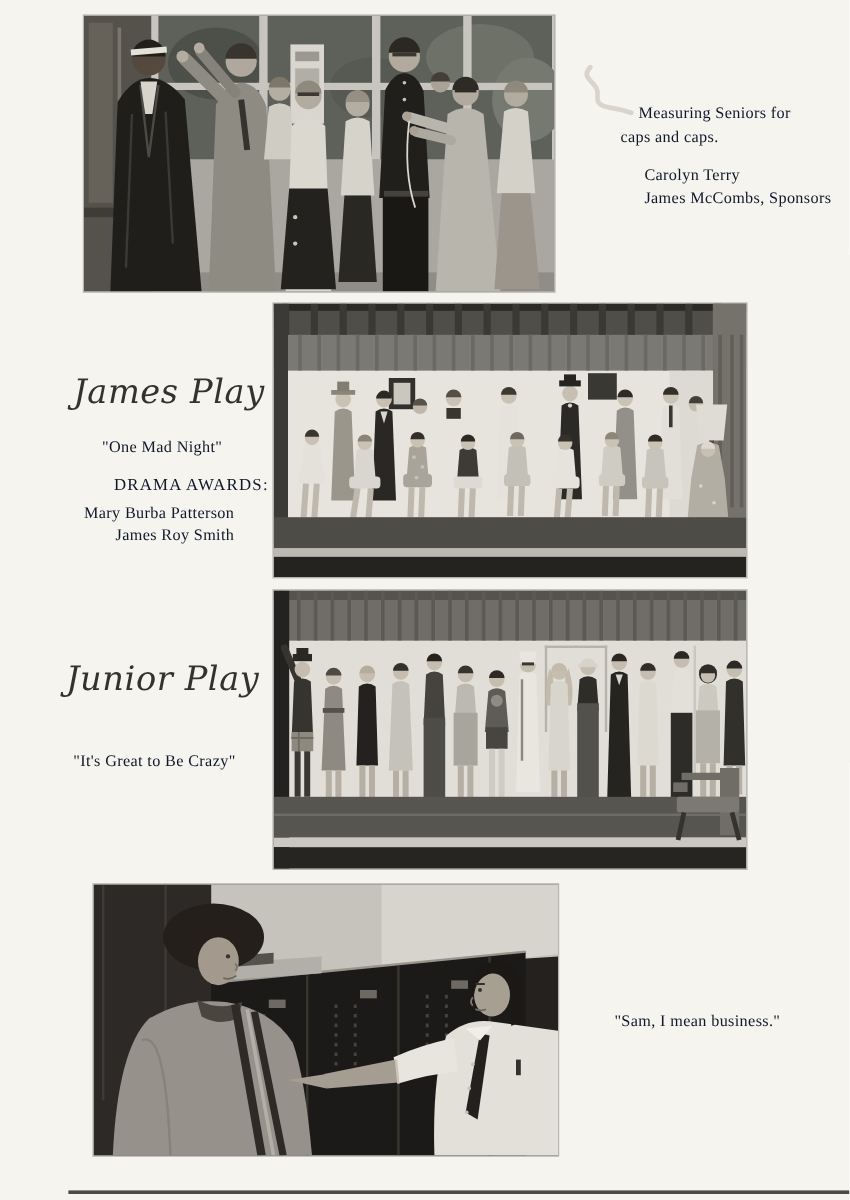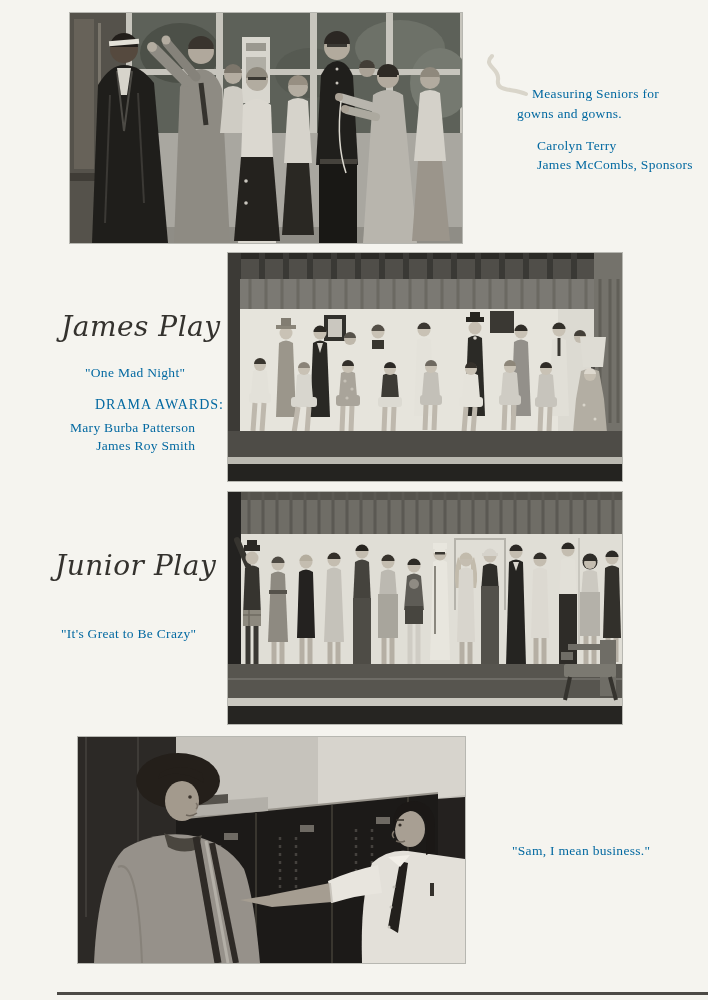--- a/index.html
+++ b/index.html
@@ -6,21 +6,21 @@
   .page{position:relative;width:708px;height:1000px;background:#f5f4ef;overflow:hidden;
         font-family:"Liberation Serif", serif;}
   .photo{position:absolute;overflow:hidden;background:#b9b7b0;
          box-shadow:0 0 0 1px rgba(70,68,62,.35);}
   .photo svg{display:block;}
   #photo-measuring{left:70px;top:13px;width:392px;height:230px;}
   #photo-senior{left:228px;top:253px;width:394px;height:228px;}
   #photo-junior{left:228px;top:492px;width:394px;height:232px;}
   #photo-sam{left:78px;top:737px;width:387px;height:226px;}
 
-  .cap{position:absolute;color:#0369a1;font-size:13.5px;line-height:20px;letter-spacing:.3px;}
+  .cap{position:absolute;color:#0f172a;font-size:13.5px;line-height:20px;letter-spacing:.3px;}
   #cap-measuring{left:517px;top:84px;width:160px;}
   #cap-measuring .l1{padding-left:15px;}
   #cap-sponsors{left:537px;top:136px;width:180px;line-height:19px;}
   #cap-onemad{left:85px;top:363px;}
   #cap-awards{left:67px;top:395px;font-size:14px;letter-spacing:1px;margin-left:28px;}
   #cap-names{left:70px;top:419px;line-height:18px;text-align:right;}
   #cap-crazy{left:61px;top:624px;}
   #cap-sam{left:512px;top:841px;}
 
   .script-heading{position:absolute;font-family:"DejaVu Serif", serif;font-style:italic;
@@ -133,21 +133,21 @@
         <circle cx="360" cy="66" r="10" fill="#b2ab9f"></circle>
         <path d="M350,64 A10,10 0 0 1 370,64 Z" fill="#8f897d"></path>
         <path d="M344,148 L350,80 Q360,74 370,80 L376,148 Z" fill="#d4d1c9"></path>
         <path d="M342,228 L348,148 L372,148 L380,228 Z" fill="#9b958b"></path>
       </g>
     </svg>
   </div>
 
   <div class="cap" id="cap-measuring">
     <div class="l1">Measuring Seniors for</div>
-    <div>gowns and gowns.</div>
+    <div>caps and caps.</div>
   </div>
   <div class="cap" id="cap-sponsors">
     <div>Carolyn Terry</div>
     <div>James McCombs, Sponsors</div>
   </div>
 
   <svg id="squiggle" width="70" height="60" viewBox="0 0 70 60">
     <path d="M14,6 C4,16 22,18 20,30 C18,42 34,38 48,44" fill="none" stroke="#d9d5ca" stroke-width="4" stroke-linecap="round"></path>
   </svg>
 

